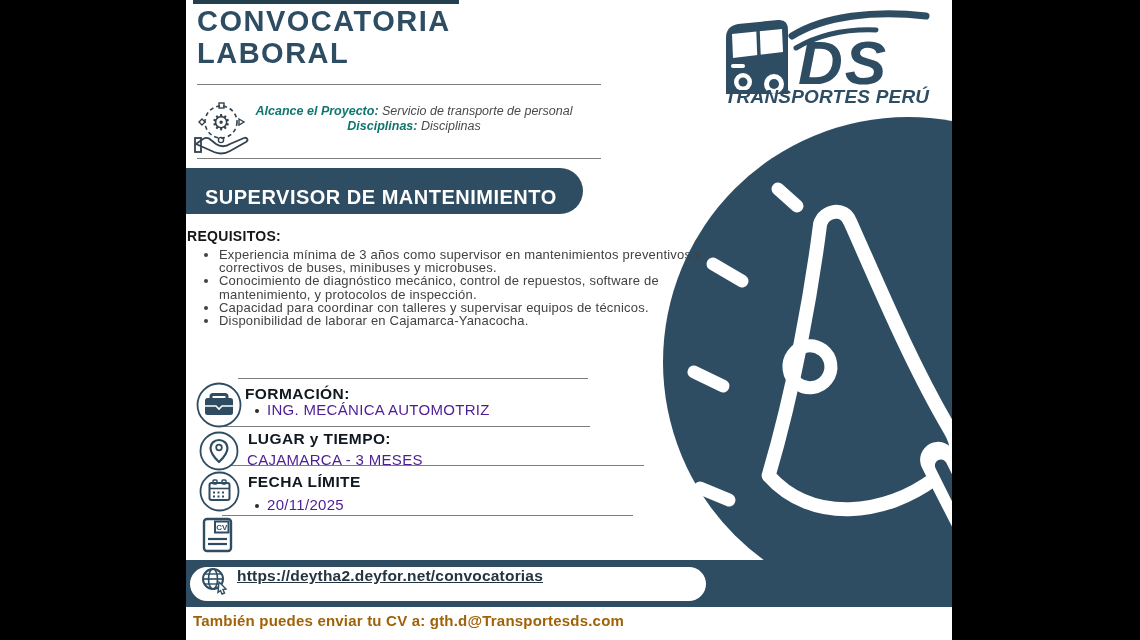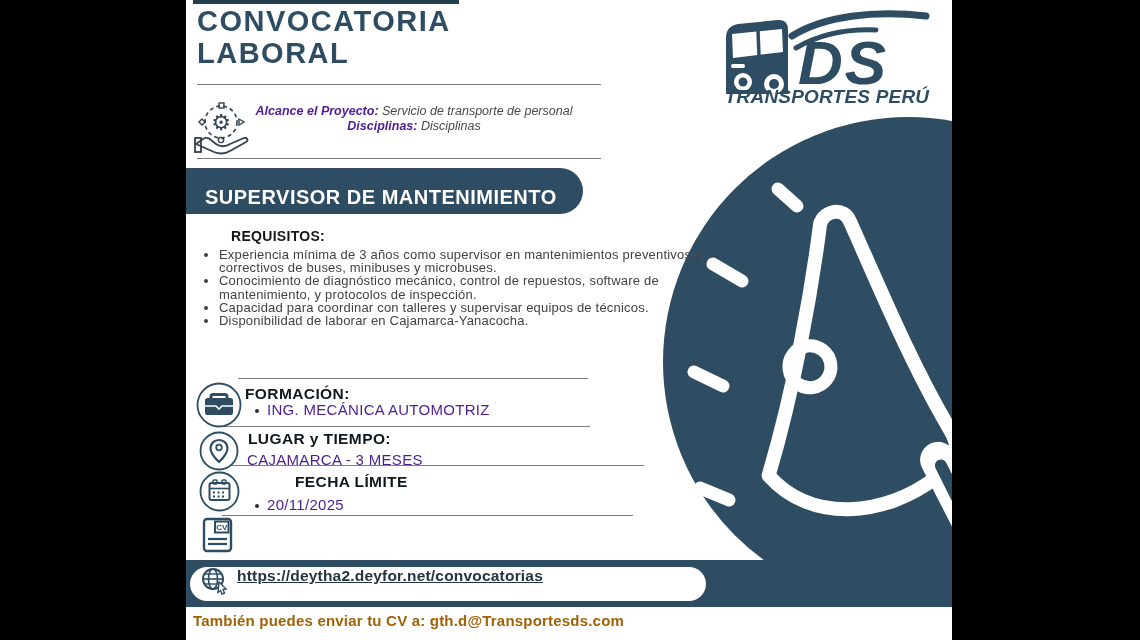--- a/index.html
+++ b/index.html
@@ -14,26 +14,26 @@
   
   svg.bg-art{position:absolute;left:0;top:0;width:766px;height:640px;z-index:0;}
   
   .topbar{left:7px;top:0;width:266px;height:4px;background:#24404f;z-index:3;}
   
   .title{left:11px;top:5px;z-index:3;color:#2e4d63;font-weight:bold;font-size:29px;line-height:32px;letter-spacing:1.5px;}
   .rule{background:#7d7d7d;height:1px;z-index:3;}
   
   .project-icon{left:8px;top:98px;width:56px;height:60px;z-index:3;}
   .project-text{left:48px;top:104px;width:360px;z-index:3;text-align:center;font-style:italic;font-size:12.5px;line-height:14.5px;color:#4a4a4a;}
-  .project-text b{color:#4c1d95;}
+  .project-text b{color:#0f766e;}
   
   .banner{left:0;top:168px;width:397px;height:46px;background:#2e4d63;border-radius:0 29px 29px 0;z-index:3;
     color:#fff;font-weight:bold;font-size:20px;letter-spacing:0.5px;line-height:58px;padding-left:19px;box-sizing:border-box;}
   
-  .req-heading{left:1px;top:228px;z-index:3;font-weight:bold;font-size:14px;color:#161616;letter-spacing:0.3px;padding-left:44px;}
+  .req-heading{left:1px;top:228px;z-index:3;font-weight:bold;font-size:14px;color:#161616;letter-spacing:0.3px;}
   ul.req-list{left:12px;top:248px;width:486px;z-index:3;margin:0;padding:0 0 0 21px;list-style:disc;
     font-size:13px;line-height:13.2px;letter-spacing:0.2px;color:#424242;}
   ul.req-list li{margin:0;padding:0;}
   
   .sec-icon{z-index:4;}
   .sec-heading{z-index:3;font-weight:bold;font-size:15.5px;color:#10181f;letter-spacing:0.4px;}
   .sec-value{z-index:3;font-size:15px;color:#4c1d95;letter-spacing:0.3px;}
   .bullet-dot{display:inline-block;width:4px;height:4px;border-radius:50%;background:#2c2c2c;vertical-align:2px;margin-right:8px;}
   
   .bottom-bar{left:0;top:560px;width:766px;height:47px;background:#2e4d63;z-index:5;}
@@ -140,21 +140,21 @@
       <rect x="23" y="9" width="4" height="4" rx="1" fill="none" stroke="#2e4d63" stroke-width="1.5"></rect>
       <g fill="#2e4d63">
         <rect x="14" y="20.5" width="2" height="2"></rect>
           <rect x="18.5" y="20.5" width="2" height="2"></rect>
           <rect x="23" y="20.5" width="2" height="2"></rect>
         <rect x="14" y="24.5" width="2" height="2"></rect>
           <rect x="18.5" y="24.5" width="2" height="2"></rect>
           <rect x="23" y="24.5" width="2" height="2"></rect>
       </g>
     </svg>
-    <div class="abs sec-heading" style="left:62px;top:473px;margin-left:47px;">FECHA LÍMITE</div>
+    <div class="abs sec-heading" style="left:62px;top:473px;">FECHA LÍMITE</div>
     <div class="abs sec-value" style="left:69px;top:496px;">
       <span class="bullet-dot"></span><span>20/11/2025</span>
     </div>
     <div class="abs rule" style="left:36px;top:515px;width:411px;"></div>
 
     <svg class="abs sec-icon" style="left:16px;top:517px;" width="32" height="36" viewBox="0 0 32 36">
       <rect x="2" y="2" width="27" height="32" rx="3" fill="#ffffff" stroke="#2e4d63" stroke-width="2.4"></rect>
       <rect x="13" y="4.5" width="13.5" height="11" fill="none" stroke="#2e4d63" stroke-width="2"></rect>
       <text x="19.7" y="13" text-anchor="middle" font-size="8" font-weight="bold" fill="#2e4d63">CV</text>
       <line x1="6" y1="22" x2="25" y2="22" stroke="#2e4d63" stroke-width="2.2"></line>

